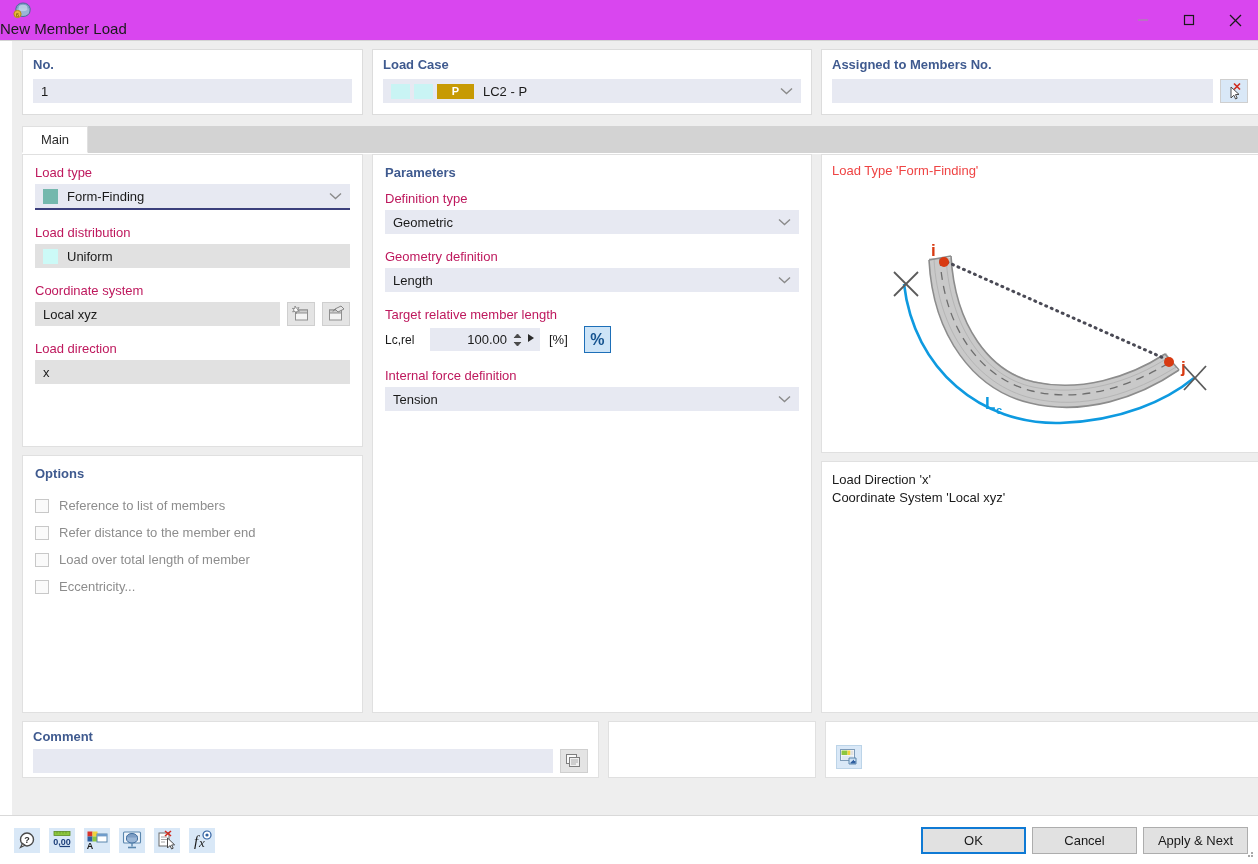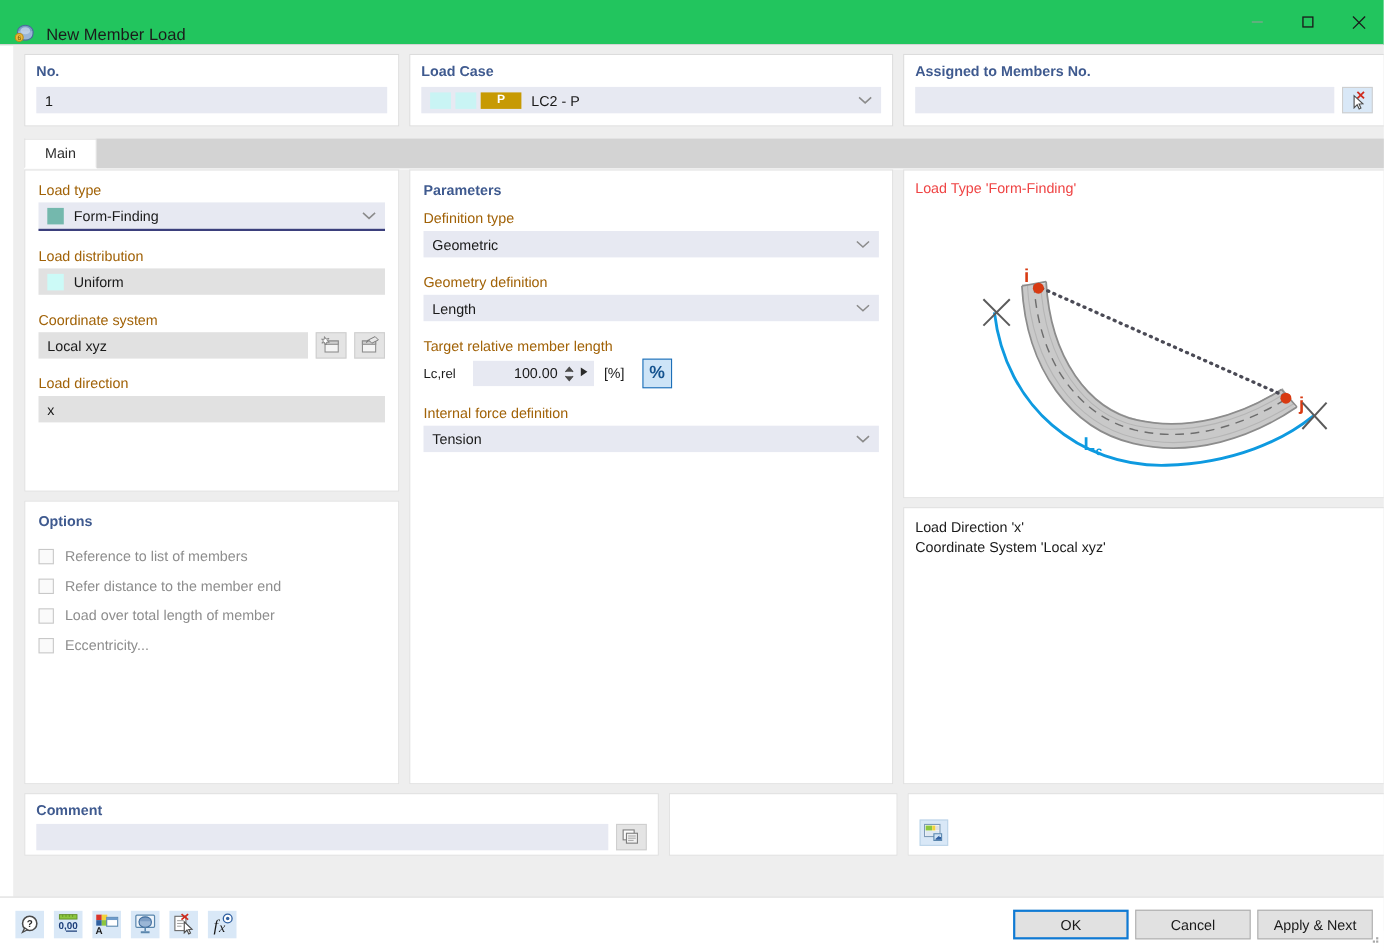--- a/index.html
+++ b/index.html
@@ -10,24 +10,25 @@
     font-family:"Liberation Sans", sans-serif;
     font-size:13px;
     color:#1a1a1a;
     overflow:hidden;
     position:relative;
   }
 
   
   .titlebar {
     height:41px; width:100%;
-    background:#22c55e;
-    display:flex; align-items:flex-end;
+    background:#d946ef;
+    display:flex; align-items:flex-start;
     border-bottom:1px solid #d4d4d4;
     position:relative;
+    flex-direction:column;
   }
   .title-icon { margin-left:12px; margin-right:10px; display:flex; align-items:center; }
   .title-text { font-size:15px; color:#1b1b1b; }
   .wincontrols { position:absolute; right:0; top:0; height:40px; display:flex; }
   .wc { width:46px; height:40px; display:flex; align-items:center; justify-content:center; }
   .wc svg { display:block; }
 
   
   .dialog-body {
     position:absolute; top:41px; left:12px; width:1258px; height:805px;
@@ -111,21 +112,21 @@
   .col-mid  { width:440px; }
   .col-right{ width:438px; }
 
   .p-categories { height:293px; padding:10px 12px; }
   .p-options { height:258px; margin-top:8px; padding:10px 12px; }
   .p-params { height:559px; padding:10px 12px; }
   .p-diagram { height:299px; padding:8px 10px 0 10px; position:relative; }
   .p-info { height:252px; margin-top:8px; padding:9px 10px; }
 
   .sect-title { color:#3f5a8f; font-weight:bold; font-size:13px; margin-bottom:11px; }
-  .lbl { font-size:13px; color:#a16207; margin-bottom:4px; margin-top:15px; }
+  .lbl { font-size:13px; color:#be185d; margin-bottom:4px; margin-top:15px; }
   .lbl.first { margin-top:0; }
 
   .swatch { width:15px; height:15px; margin-right:9px; flex:none; }
   .sw-teal { background:#74b8ad; }
   .sw-cyan { background:#ccfaf7; }
 
   
   .opt { display:flex; align-items:center; height:27px; cursor:default; }
   .cb {
     width:14px; height:14px; border:1px solid #c8c8c8; background:#fafafa;

